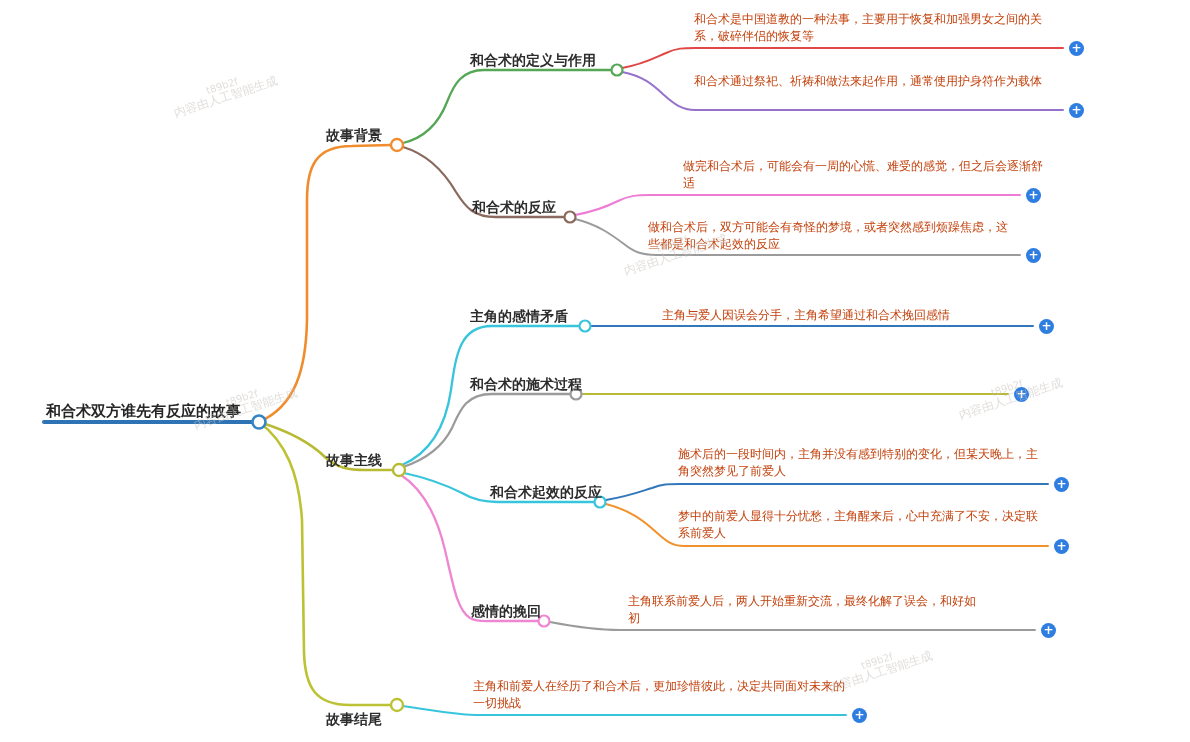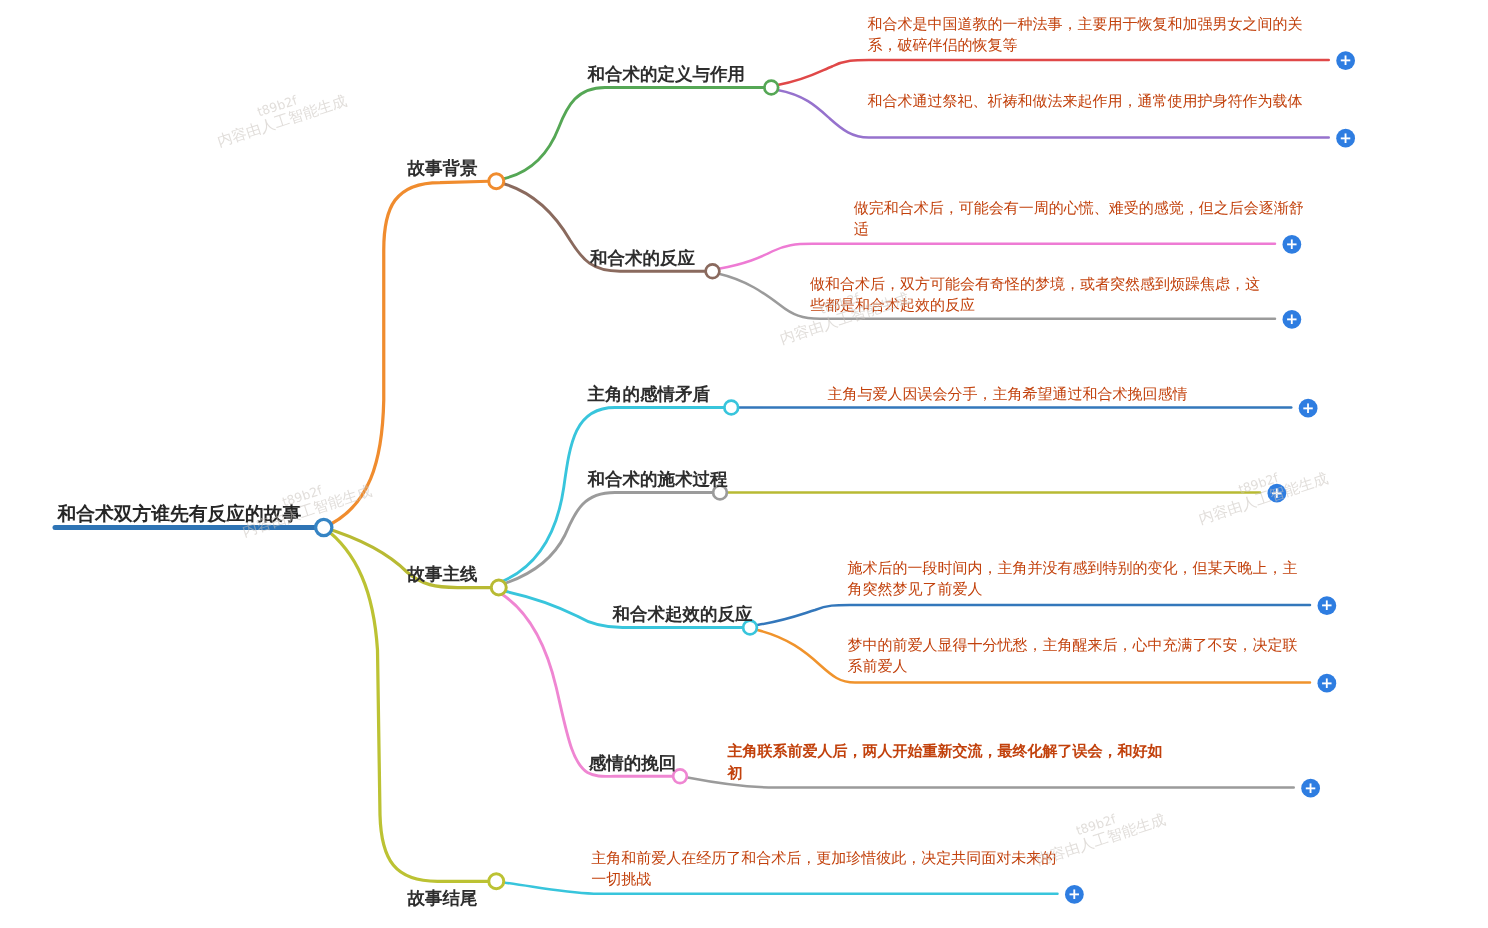--- a/index.html
+++ b/index.html
@@ -85,21 +85,21 @@
   <div class="node-label" style="left:490px;top:484px;">和合术起效的反应</div>
   <div class="node-label" style="left:471px;top:603px;">感情的挽回</div>
 
   <div class="leaf-text" style="left:694px;top:11px;width:358px;">和合术是中国道教的一种法事，主要用于恢复和加强男女之间的关系，破碎伴侣的恢复等</div>
   <div class="leaf-text" style="left:694px;top:73px;width:358px;">和合术通过祭祀、祈祷和做法来起作用，通常使用护身符作为载体</div>
   <div class="leaf-text" style="left:683px;top:158px;width:360px;">做完和合术后，可能会有一周的心慌、难受的感觉，但之后会逐渐舒适</div>
   <div class="leaf-text" style="left:648px;top:219px;width:360px;">做和合术后，双方可能会有奇怪的梦境，或者突然感到烦躁焦虑，这些都是和合术起效的反应</div>
   <div class="leaf-text nowrap" style="left:662px;top:307px;">主角与爱人因误会分手，主角希望通过和合术挽回感情</div>
   <div class="leaf-text" style="left:678px;top:446px;width:360px;">施术后的一段时间内，主角并没有感到特别的变化，但某天晚上，主角突然梦见了前爱人</div>
   <div class="leaf-text" style="left:678px;top:508px;width:360px;font-family:Liberation Serif, serif;">梦中的前爱人显得十分忧愁，主角醒来后，心中充满了不安，决定联系前爱人</div>
-  <div class="leaf-text" style="left:582px;top:593px;width:356px;font-weight:bold;">主角联系前爱人后，两人开始重新交流，最终化解了误会，和好如初</div>
+  <div class="leaf-text" style="left:628px;top:593px;width:356px;">主角联系前爱人后，两人开始重新交流，最终化解了误会，和好如初</div>
   <div class="leaf-text" style="left:473px;top:678px;width:378px;">主角和前爱人在经历了和合术后，更加珍惜彼此，决定共同面对未来的一切挑战</div>
 
   <div class="plus-btn" style="left:1069px;top:41px;"><span>+</span></div>
   <div class="plus-btn" style="left:1069px;top:103px;"><span>+</span></div>
   <div class="plus-btn" style="left:1026px;top:188px;"><span>+</span></div>
   <div class="plus-btn" style="left:1026px;top:248px;"><span>+</span></div>
   <div class="plus-btn" style="left:1039px;top:319px;"><span>+</span></div>
   <div class="plus-btn" style="left:1014px;top:387px;"><span>+</span></div>
   <div class="plus-btn" style="left:1054px;top:477px;"><span>+</span></div>
   <div class="plus-btn" style="left:1054px;top:539px;"><span>+</span></div>

